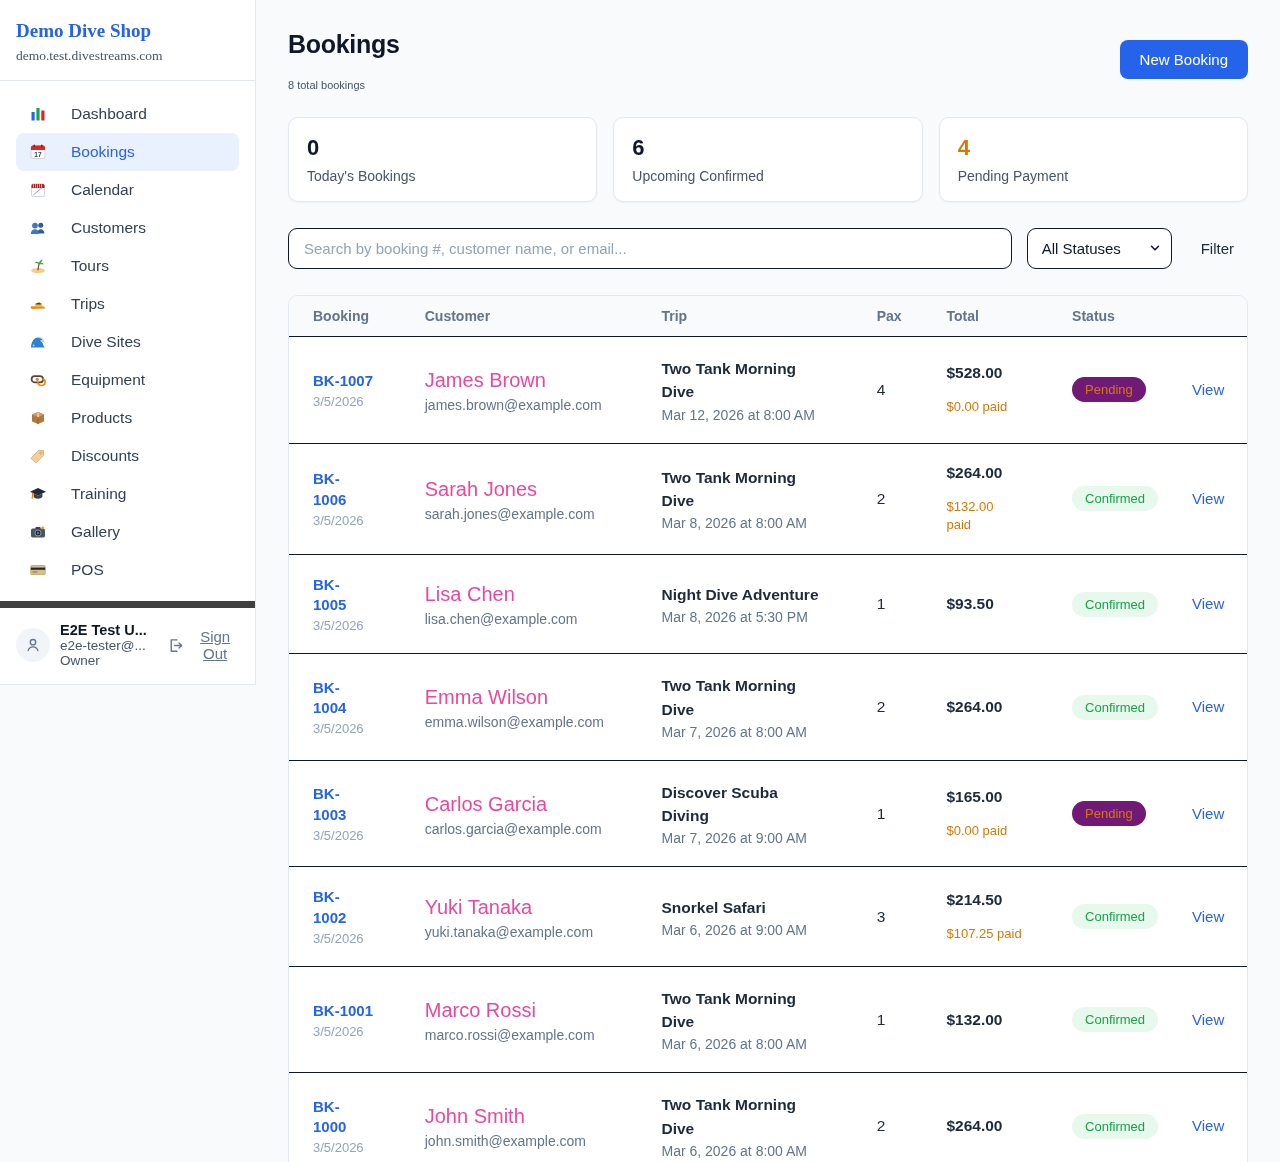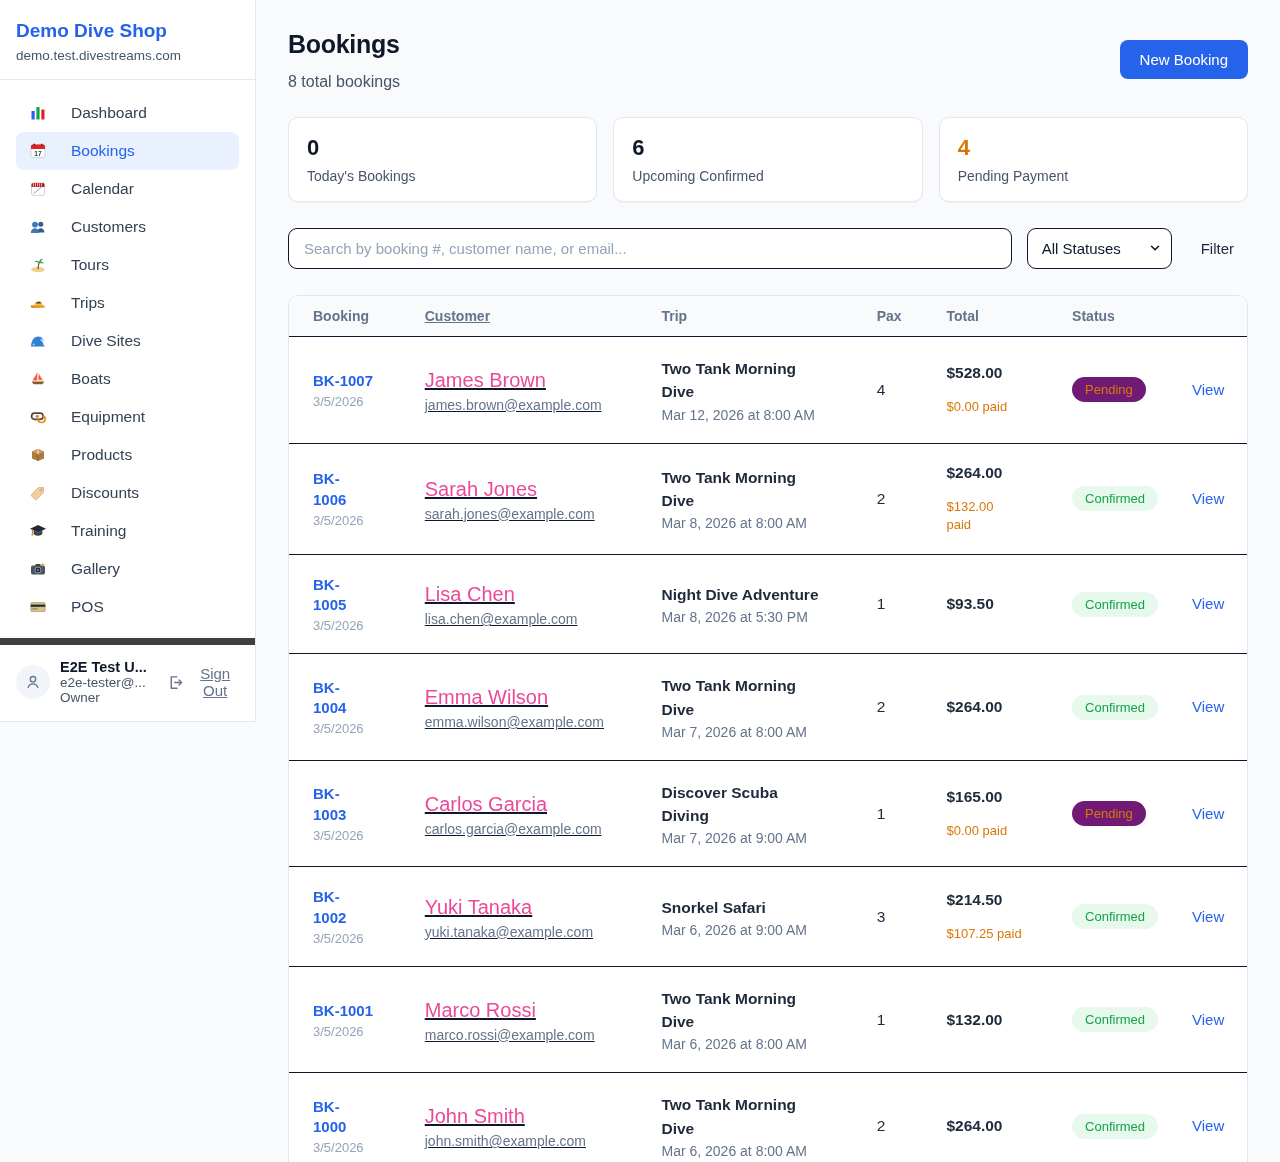--- a/index.html
+++ b/index.html
@@ -3,21 +3,21 @@
 <meta charset="utf-8">
 <style>
   * { margin:0; padding:0; box-sizing:border-box; }
   html,body { width:1280px; height:1162px; overflow:hidden; }
   body { font-family:"Liberation Sans", sans-serif; background:#f8fafc; color:#0f172a; }
   .app { display:flex; width:1280px; height:1162px; }
 
   
   .sidebar-col { width:256px; flex:0 0 256px; background:#f8fafc; }
   .sidebar-panel { background:#ffffff; border-right:1px solid #e2e8f0; border-bottom:1px solid #e2e8f0; }
-  .sidebar-header { padding:20px 20px 16px 16px; }
+  .sidebar-header { padding:20px 20px 16px 16px;font-family:Liberation Serif, serif; }
   .shop-name { color:#2563eb; font-size:19px; font-weight:700; }
   .shop-domain { margin-top:6px; font-size:13.5px; color:#475569; }
   .sidebar-divider { border-top:1px solid #e2e8f0; }
   .nav { padding:14px 16px 12px 16px; }
   .nav-item { display:flex; align-items:center; gap:24px; padding:10px 13px; border-radius:8px;
               font-size:15.5px; color:#334155; cursor:pointer; }
   .nav-item.active { background:#e8f1fd; color:#2563eb; font-weight:500; }
   .nav-item .nicon { width:18px; height:18px; display:inline-flex; flex:0 0 18px; }
   .sidebar-footer { border-top:7px solid #404040; padding:14px 16px 16px 16px; display:flex; align-items:center; gap:10px; }
   .avatar { width:34px; height:34px; border-radius:50%; background:#f1f5f9; display:flex; align-items:center; justify-content:center; flex:0 0 34px; }
@@ -25,21 +25,21 @@
   .user-name { font-size:14.5px; font-weight:700; color:#0f172a; white-space:nowrap; overflow:hidden; }
   .user-email { font-size:13.5px; color:#475569; white-space:nowrap; overflow:hidden; }
   .user-role { font-size:13.5px; color:#475569; }
   .signout { display:flex; align-items:center; gap:7px; background:none; border:none; color:#64748b;
              font-size:15px; font-family:inherit; cursor:pointer; padding:0;text-decoration:underline; }
 
   
   .main { flex:1; padding:30px 32px 0 32px; }
   .page-header { display:flex; justify-content:space-between; align-items:flex-start; margin-bottom:26px; }
   .page-title { font-size:25px; font-weight:700; color:#0f172a; letter-spacing:-0.3px; }
-  .page-subtitle { margin-top:14px; font-size:16px; color:#475569; }
+  .page-subtitle { margin-top:20px; font-size:11px; color:#475569; }
   .primary-btn { background:#2563eb; color:#ffffff; border:none; border-radius:8px; padding:11px 20px;
                  font-size:15px; font-weight:500; font-family:inherit; cursor:pointer; margin-top:10px; }
 
   .stats { display:grid; grid-template-columns:1fr 1fr 1fr; gap:16px; margin-bottom:26px; }
   .stat-card { background:#ffffff; border:1px solid #e2e8f0; border-radius:10px; padding:17px 18px;
                box-shadow:0 1px 2px rgba(15,23,42,0.04); }
   .stat-value { font-size:22px; font-weight:700; color:#0f172a; }
   .stat-value.orange { color:#d97706; }
   .stat-label { margin-top:7px; font-size:14px; color:#475569; }
 
@@ -56,21 +56,21 @@
                 font-family:inherit; cursor:pointer; padding:0 14px; }
 
   .table-card { background:#ffffff; border:1px solid #e2e8f0; border-radius:10px; overflow:hidden; }
   table { width:100%; border-collapse:collapse; }
   thead th { background:#f8fafc; text-align:left; font-size:14px; font-weight:600; color:#64748b;
              padding:12px; border-bottom:1px solid #0f172a; }
   thead th:first-child { padding-left:24px; }
   tbody tr + tr td { border-top:1px solid #0f172a; }
   td { padding:20px 12px; vertical-align:middle; }
   td:first-child { padding-left:24px; }
-  .col-booking { width:124px; } .col-customer { width:237px;text-decoration:underline; } .col-trip { width:216px; }
+  .col-booking { width:124px; } .col-customer { width:237px; } .col-trip { width:216px; }
   .col-pax { width:70px; } .col-total { width:126px; } .col-status { width:120px; } .col-view { width:67px; }
 
   .bk-id { color:#2563eb; font-size:15px; font-weight:600; line-height:1.35; white-space:pre-line; cursor:pointer; text-decoration:none; display:inline-block; }
   .bk-date { margin-top:3px; font-size:13px; color:#94a3b8; }
   .c-name { font-size:20px; color:#ec4899; line-height:1.35; }
   .c-email { margin-top:3px; font-size:14px; color:#64748b; }
   .t-name { font-size:15.5px; font-weight:600; color:#1e293b; line-height:1.5; white-space:pre-line; }
   .t-date { margin-top:3px; font-size:14px; color:#64748b; }
   .pax { font-size:15.5px; color:#1e293b; }
   .amount { font-size:15.5px; font-weight:700; color:#1e293b; }
@@ -161,31 +161,20 @@
           </div>
           <div class="nav-item">
             <span class="nicon">
               <svg width="18" height="18" viewBox="0 0 18 18">
                 <path d="M2 14.5C2.3 8.5 5 4.5 9.4 4.5c3.1 0 5 1.9 5.3 4.4-.9-.9-2.3-1-3.2-.3 1.4.4 2.4 1.5 2.6 3 .3 1.6 1 2.3 2 2.9z" fill="#2f7fd3"></path>
                 <path d="M9.4 4.5c2.4 0 4.6 1.3 5.2 3.8-.9-.8-2.1-1-3.1-.3" fill="none" stroke="#bfdcf7" stroke-width="1.1"></path>
                 <circle cx="4.6" cy="12.4" r="0.9" fill="#bfdcf7"></circle>
               </svg>
             </span>
             <span>Dive Sites</span>
-          </div>
-          <div class="nav-item">
-            <span class="nicon">
-              <svg width="18" height="18" viewBox="0 0 18 18">
-                <path d="M8.3 2.2v8.3H3.6z" fill="#f25c4a"></path>
-                <path d="M9.6 2.8l4.7 7.7H9.6z" fill="#fca55c"></path>
-                <path d="M9.6 4.5l3 5H9.6z" fill="#e84d3d"></path>
-                <path d="M2.6 11.6h12.8l-2 2.6H4.6z" fill="#8b5a2b"></path>
-              </svg>
-            </span>
-            <span>Boats</span>
           </div>
           <div class="nav-item">
             <span class="nicon">
               <svg width="18" height="18" viewBox="0 0 18 18">
                 <rect x="2.6" y="5.2" width="11.4" height="6.2" rx="3" fill="#fff" stroke="#5b4632" stroke-width="1.7"></rect>
                 <path d="M14 8.2c1.6 0 2.2.9 2.2 2.4 0 2.3-1.5 3.9-3.8 3.9-2 0-3.2-1-3.4-2.6" fill="none" stroke="#ea8a0a" stroke-width="1.6" stroke-linecap="round"></path>
                 <circle cx="8.3" cy="8.3" r="1.6" fill="#c98a4b"></circle>
               </svg>
             </span>
             <span>Equipment</span>

